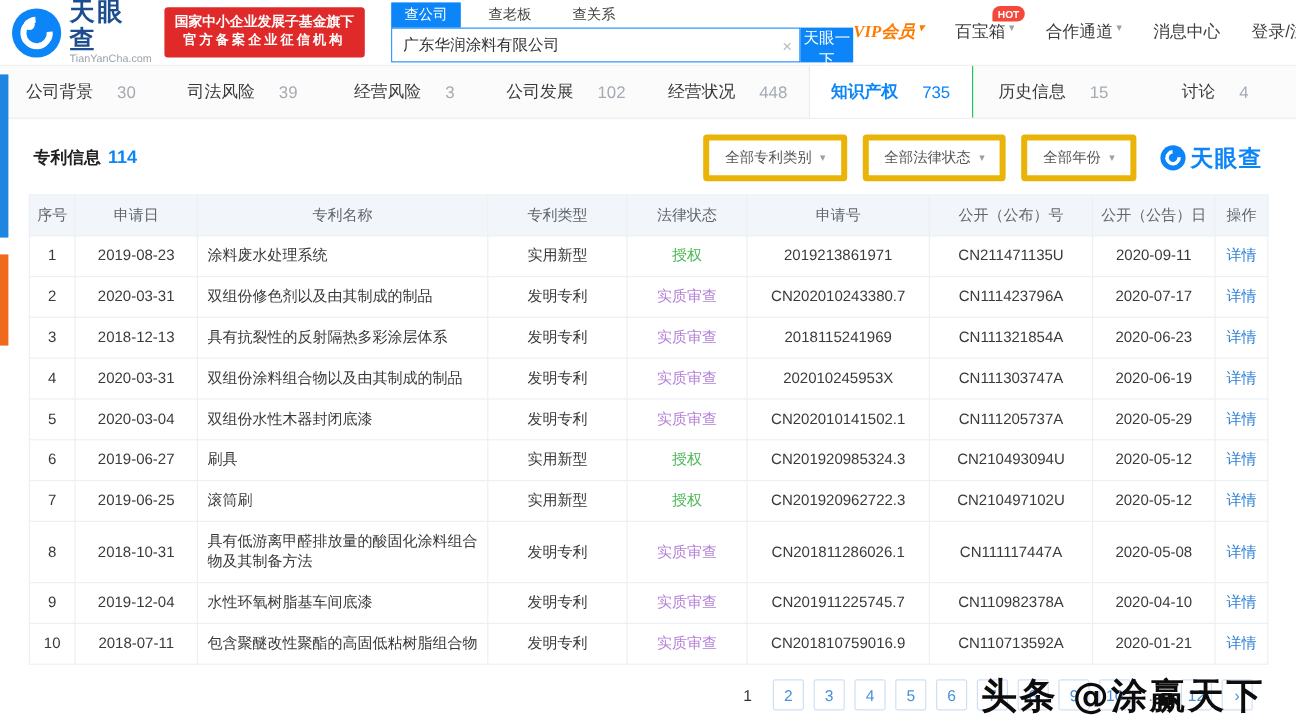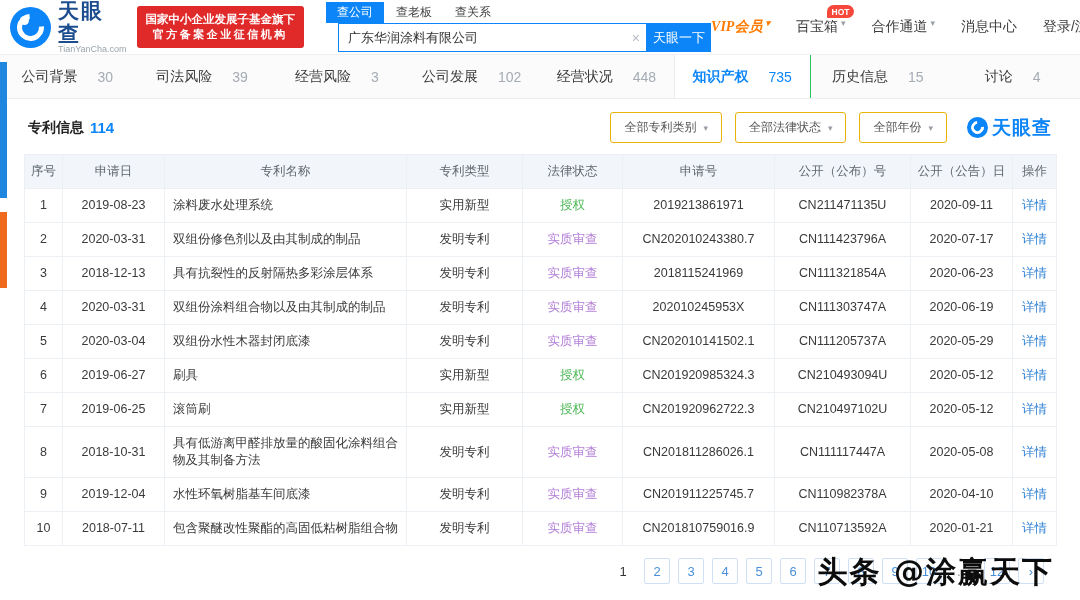--- a/index.html
+++ b/index.html
@@ -19,30 +19,30 @@
     background:#fff; border-radius:50%; left:10px; top:9px; }
   .logo-texts { display:flex; flex-direction:column; line-height:1.1; }
   .logo-brand { font-size:21px; font-weight:bold; color:#1c4e8f; letter-spacing:2px; }
   .logo-domain { font-size:9px; color:#9aa4ad; }
   .cert-badge { margin-left:10px; background:var(--badge-red); color:#fff; border-radius:3px;
     padding:5px 9px; text-align:center; line-height:1.45; flex:none; }
   .cert-badge .l1 { font-size:11.5px; font-weight:bold; display:block; }
   .cert-badge .l2 { font-size:11px; font-weight:bold; letter-spacing:2.5px; display:block; }
 
   .search-block { margin-left:22px; width:385px; flex:none; }
-  .search-tabs { display:flex; align-items:flex-end; gap:1px; height:21px; }
+  .search-tabs { display:flex; align-items:flex-end; gap:12px; height:21px; }
   .search-tab { font-size:12px; color:#444; padding:2px 11px; cursor:pointer; }
   .search-tab.active { background:var(--brand-blue); color:#fff; }
   .search-row { display:flex; height:29px; }
-  .search-input-wrap { position:relative; flex:1; border:1px solid var(--brand-blue); background:#fff;margin-left:12px; }
+  .search-input-wrap { position:relative; flex:1; border:1px solid var(--brand-blue); background:#fff; }
   .search-input { width:100%; height:100%; border:none; outline:none; font-size:13px;
     padding:0 24px 0 9px; color:#333; font-family:inherit; }
   .clear-x { position:absolute; right:6px; top:50%; transform:translateY(-50%);
     color:#b7bcc4; font-size:14px; cursor:pointer; line-height:1; }
-  .search-btn { width:64px; background:var(--brand-blue); color:#fff; border:none;
+  .search-btn { width:44px; background:var(--brand-blue); color:#fff; border:none;
     font-size:13px; cursor:pointer; font-family:inherit; }
 
   .top-nav { margin-left:auto; display:flex; align-items:center; gap:26px; font-size:14px; color:#3c3c3c; }
   .top-nav .item { position:relative; display:flex; gap:3px;
     cursor:pointer; white-space:nowrap; }
   .top-nav .item.vip { color:var(--vip-orange); font-weight:bold; font-style:italic;font-family:Liberation Serif, serif; }
   .caret { font-size:9px; color:#9aa0a8; }
   .item.vip .caret { color:var(--vip-orange); }
   .caret:empty, .hot:empty { display:none; }
   .hot { position:absolute; top:-13px; right:-9px; background:var(--hot-red); color:#fff;
@@ -57,21 +57,21 @@
   .nav-tab.active { background:#fff; color:var(--brand-blue); font-weight:bold;
     border-left:1px solid #ebedf0; border-right:1px solid #22c55e; }
   .nav-tab.active .cnt { color:var(--brand-blue); font-weight:normal; }
 
   
   .content { padding:0 24px; }
   .section-head { display:flex; align-items:center; padding:13px 4px 11px 4px; }
   .section-title { font-size:14px; font-weight:bold; color:#222; }
   .section-count { color:var(--brand-blue); margin-left:6px; font-weight:bold; font-size:15px; }
   .filters { margin-left:auto; display:flex; gap:13px; }
-  .filter-btn { display:flex; align-items:center; gap:7px; border:1px solid #eab308;
+  .filter-btn { display:flex; align-items:center; gap:7px; border:5px solid #eab308;
     border-radius:3px; background:#fff; padding:6px 13px; font-size:12px; color:#555;
     cursor:pointer; font-family:inherit; }
   .tyc-mark { display:flex; align-items:center; gap:4px; margin-left:20px; }
   .tyc-mark .mini-circle { width:21px; height:21px; border-radius:50%;
     background:var(--brand-blue); position:relative; overflow:hidden; }
   .tyc-mark .mini-circle::before { content:''; position:absolute; inset:4px;
     border:3px solid #fff; border-radius:50%; border-top-color:transparent; transform:rotate(40deg); }
   .tyc-mark .mini-text { font-size:19px; font-weight:bold; color:var(--brand-blue); letter-spacing:1px; }
 
   

